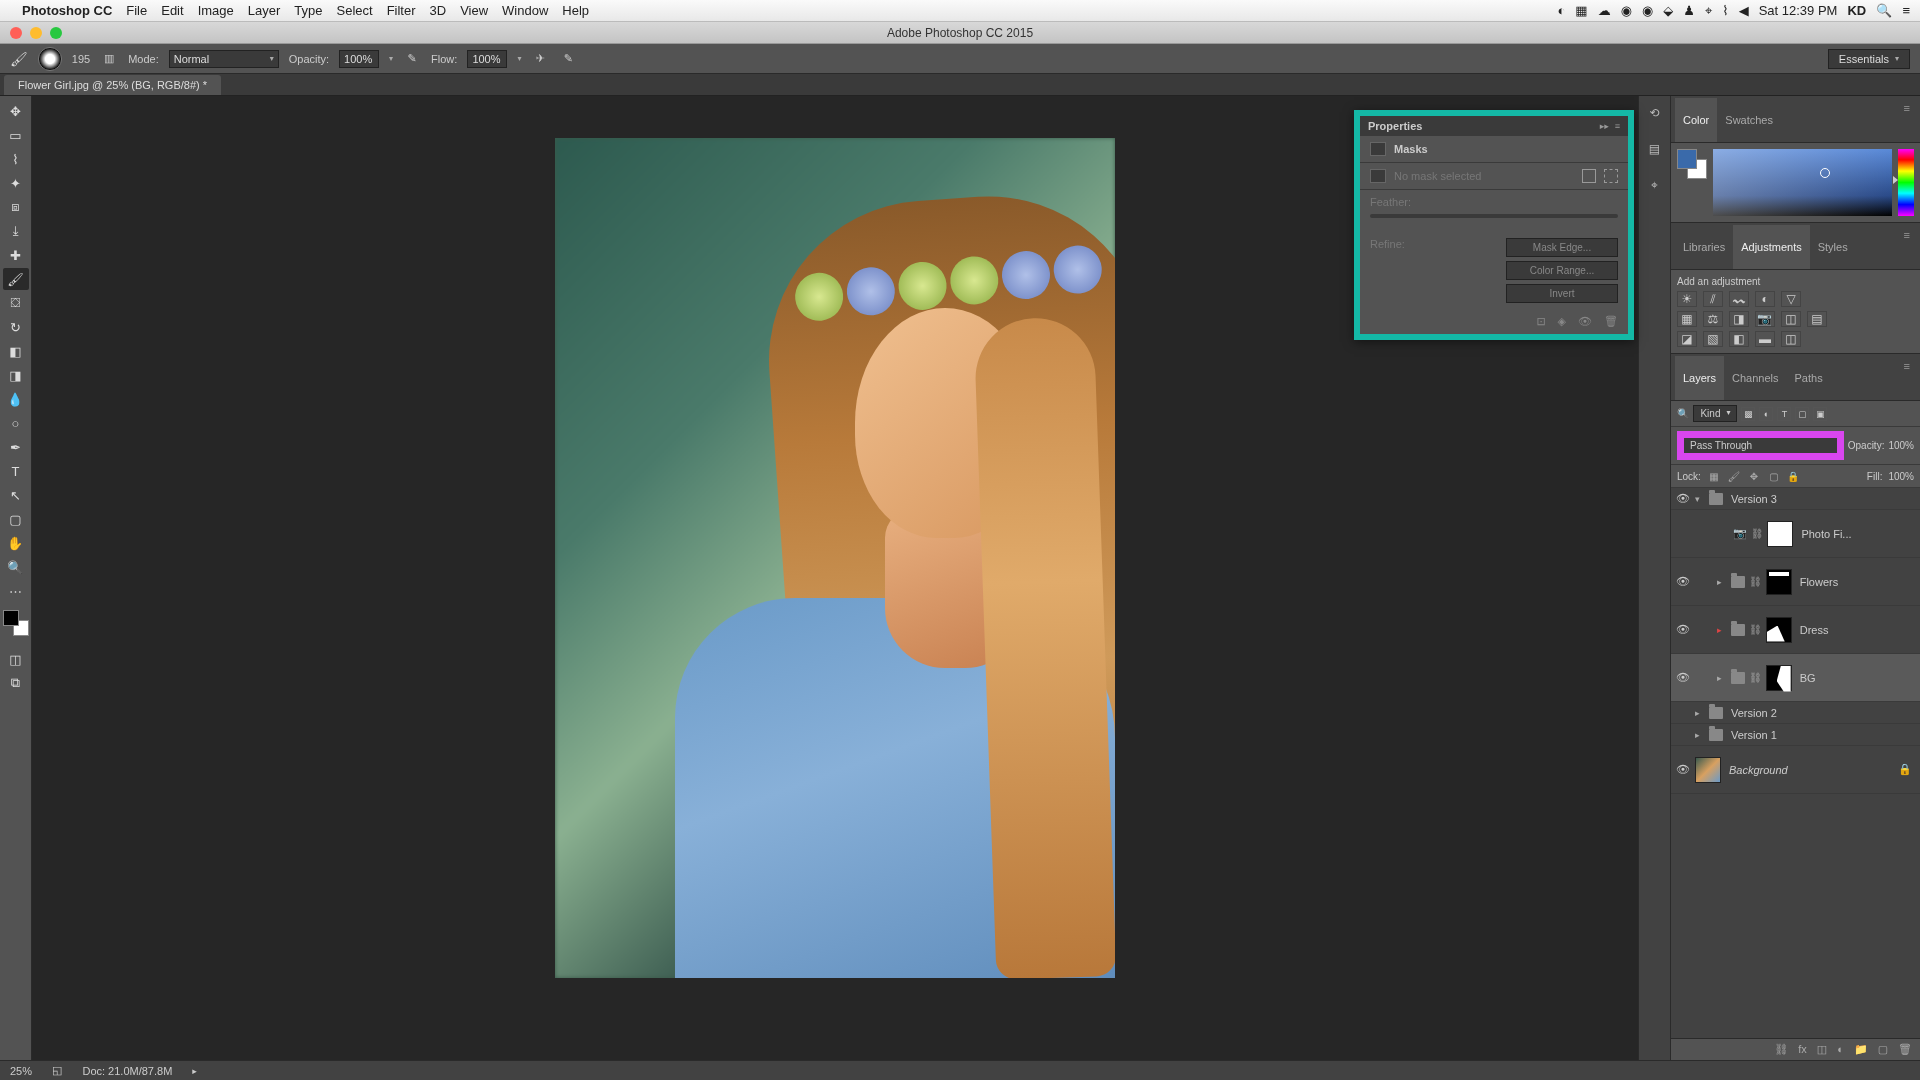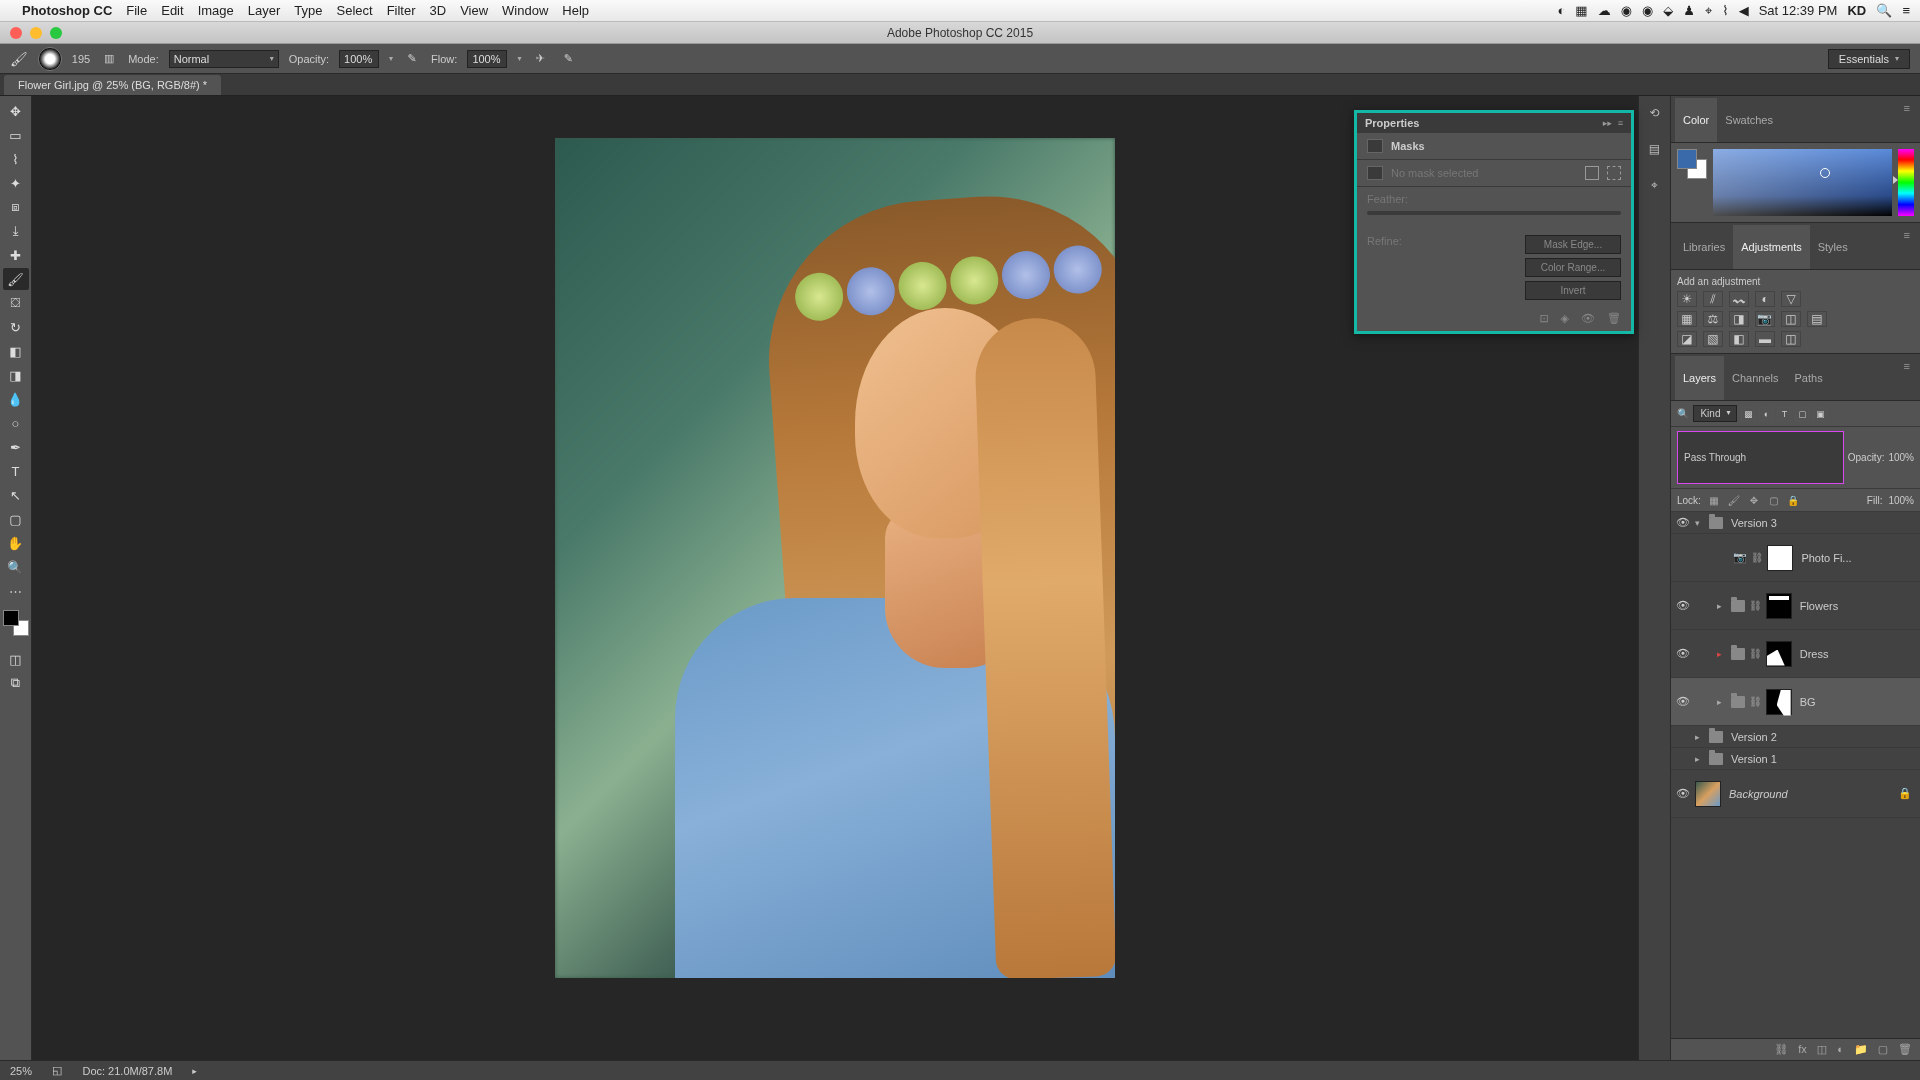--- a/index.html
+++ b/index.html
@@ -53,27 +53,27 @@
 .canvas-img .face { position:absolute; top:170px; left:300px; width:180px; height:230px; background: linear-gradient(140deg,#f0c090,#d89860); border-radius: 50% 50% 45% 45%; }
 .canvas-img .neck { position:absolute; top:370px; left:330px; width:140px; height:160px; background: linear-gradient(160deg,#e8b080,#c88050); border-radius: 30px 30px 60px 60px; }
 .canvas-img .dress { position:absolute; top:460px; left:120px; width:440px; height:420px; background: linear-gradient(160deg,#6a9ac8,#88b0d8 40%,#5a88b8); border-radius: 120px 140px 0 0; }
 .canvas-img .crown { position:absolute; top:120px; left:240px; width:330px; height:60px; display:flex; gap:4px; transform:rotate(-6deg); }
 .canvas-img .flower { width:48px; height:48px; border-radius:50%; }
 .fg1{background:radial-gradient(circle,#d8e890,#8aaa40);} 
 .fb1{background:radial-gradient(circle,#b0c0e8,#6a80c0);} 
 .canvas-img .hair-front { position:absolute; top:180px; left:430px; width:120px; height:660px; background: linear-gradient(180deg,#c88a4a,#e0aa6a 40%,#b8783a); border-radius: 60px 60px 20px 20px; transform:rotate(-2deg); }
 
 
-.props-panel { position:absolute; top:14px; right:4px; width:280px; background:#535353; border:3px solid #14b8a6; font-size:11px; color:#ccc; box-shadow: 0 2px 10px rgba(0,0,0,0.5); }
+.props-panel { position:absolute; top:14px; right:4px; width:280px; background:#535353; border:6px solid #14b8a6; font-size:11px; color:#ccc; box-shadow: 0 2px 10px rgba(0,0,0,0.5); }
 .props-panel .hdr { background:#3a3a3a; padding:4px 8px; display:flex; align-items:center; justify-content:space-between; }
 .props-panel .sec { padding:6px 10px; border-bottom:1px solid #3a3a3a; display:flex; align-items:center; gap:8px; }
 .props-panel .disabled { color:#777; }
 .props-panel .slider-row { padding:6px 10px 14px; }
 .props-panel .slider { height:4px; background:#3a3a3a; margin-top:6px; border-radius:2px; }
-.props-panel .mini-btn { background:#3a3a3a; padding:3px 10px; border:1px solid #222; color:#888; font-size:10px; width:96px; text-align:center; }
+.props-panel .mini-btn { background:#3a3a3a; padding:3px 10px; border:1px solid #222; color:#888; font-size:10px; width:112px; text-align:center; }
 .props-panel .footer-icons { display:flex; justify-content:flex-end; gap:12px; padding:6px 10px; color:#888; }
 .props-panel .mask-thumb { width:16px; height:14px; background:#3a3a3a; border:1px solid #666; }
 .props-panel .hdr-right { display:flex; gap:6px; font-size:9px; color:#999; }
 .props-panel .right-icons { margin-left:auto; display:flex; gap:8px; }
 .props-panel .mask-ico { width:14px; height:14px; border:1px solid #999; }
 
 
 .right-dock { width:250px; background:#535353; border-left:1px solid #2a2a2a; display:flex; flex-direction:column; }
 .dock-strip { width:32px; background:#424242; display:flex; flex-direction:column; align-items:center; padding-top:6px; gap:14px; border-left:1px solid #2a2a2a; }
 .dock-strip .ds { width:22px; height:22px; display:flex; align-items:center; justify-content:center; color:#bbb; font-size:12px; }
@@ -94,21 +94,21 @@
 
 .adj-panel { padding:6px; border-bottom:1px solid #2a2a2a; font-size:10px; }
 .adj-panel .row { display:flex; gap:6px; margin-top:4px; }
 .adj-panel .ai { width:20px; height:16px; display:flex; align-items:center; justify-content:center; color:#ccc; font-size:12px; border:1px solid #444; }
 
 .layers-panel { flex:1; display:flex; flex-direction:column; overflow:hidden; }
 .layers-panel .filter-bar { display:flex; align-items:center; padding:4px 6px; gap:4px; font-size:10px; border-bottom:1px solid #3a3a3a; }
 .layers-panel .filter-bar .dd2 { background:#3a3a3a; padding:2px 6px; border:1px solid #222; display:flex; gap:6px; }
 .layers-panel .filter-bar .fi { width:14px; height:14px; border:1px solid #555; display:flex; align-items:center; justify-content:center; font-size:9px; }
 .layers-panel .blend-bar { display:flex; align-items:center; padding:4px 6px; gap:4px; font-size:10px; border-bottom:1px solid #3a3a3a; justify-content:space-between; }
-.layers-panel .blend-bar .dd3 { background:#3a3a3a; padding:20px 6px; border:1px solid #d946ef; flex:1; }
+.layers-panel .blend-bar .dd3 { background:#3a3a3a; padding:2px 6px; border:7px solid #d946ef; flex:1; }
 .layers-panel .lock-bar { display:flex; align-items:center; padding:4px 6px; gap:6px; font-size:10px; border-bottom:1px solid #3a3a3a; }
 .layers-panel .lock-bar .li { width:14px; height:14px; display:flex; align-items:center; justify-content:center; color:#aaa; }
 
 .layer-list { flex:1; overflow-y:auto; background:#424242; }
 .layer-row { display:flex; align-items:center; min-height:22px; border-bottom:1px solid #3a3a3a; padding:2px 4px; gap:4px; font-size:11px; }
 .layer-row.tall { min-height:48px; }
 .layer-row.selected { background:#5a5a5a; }
 .layer-row .eye { width:16px; text-align:center; color:#ccc; cursor:pointer; }
 .layer-row .arrow { width:10px; font-size:9px; color:#aaa; cursor:pointer; }
 .layer-row .folder-ico { width:14px; height:12px; background:#888; border-radius:1px; position:relative; }

